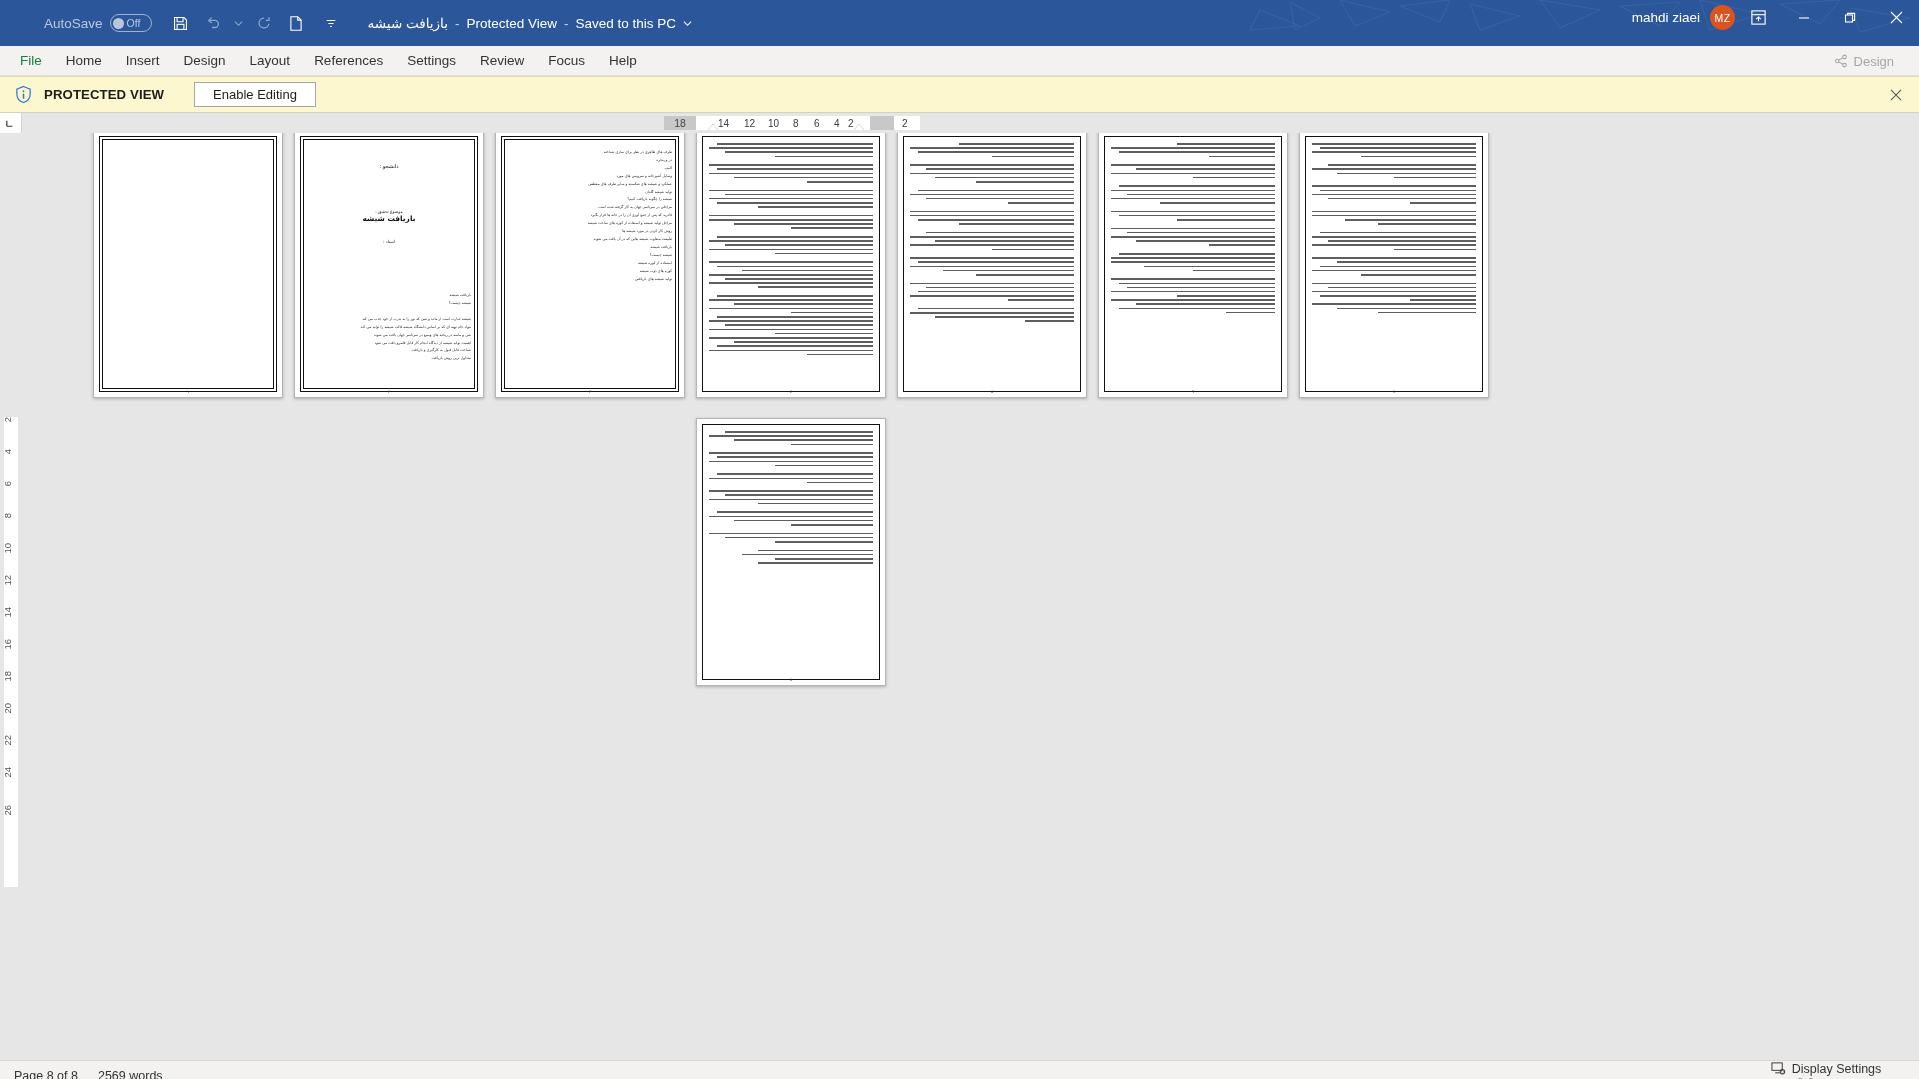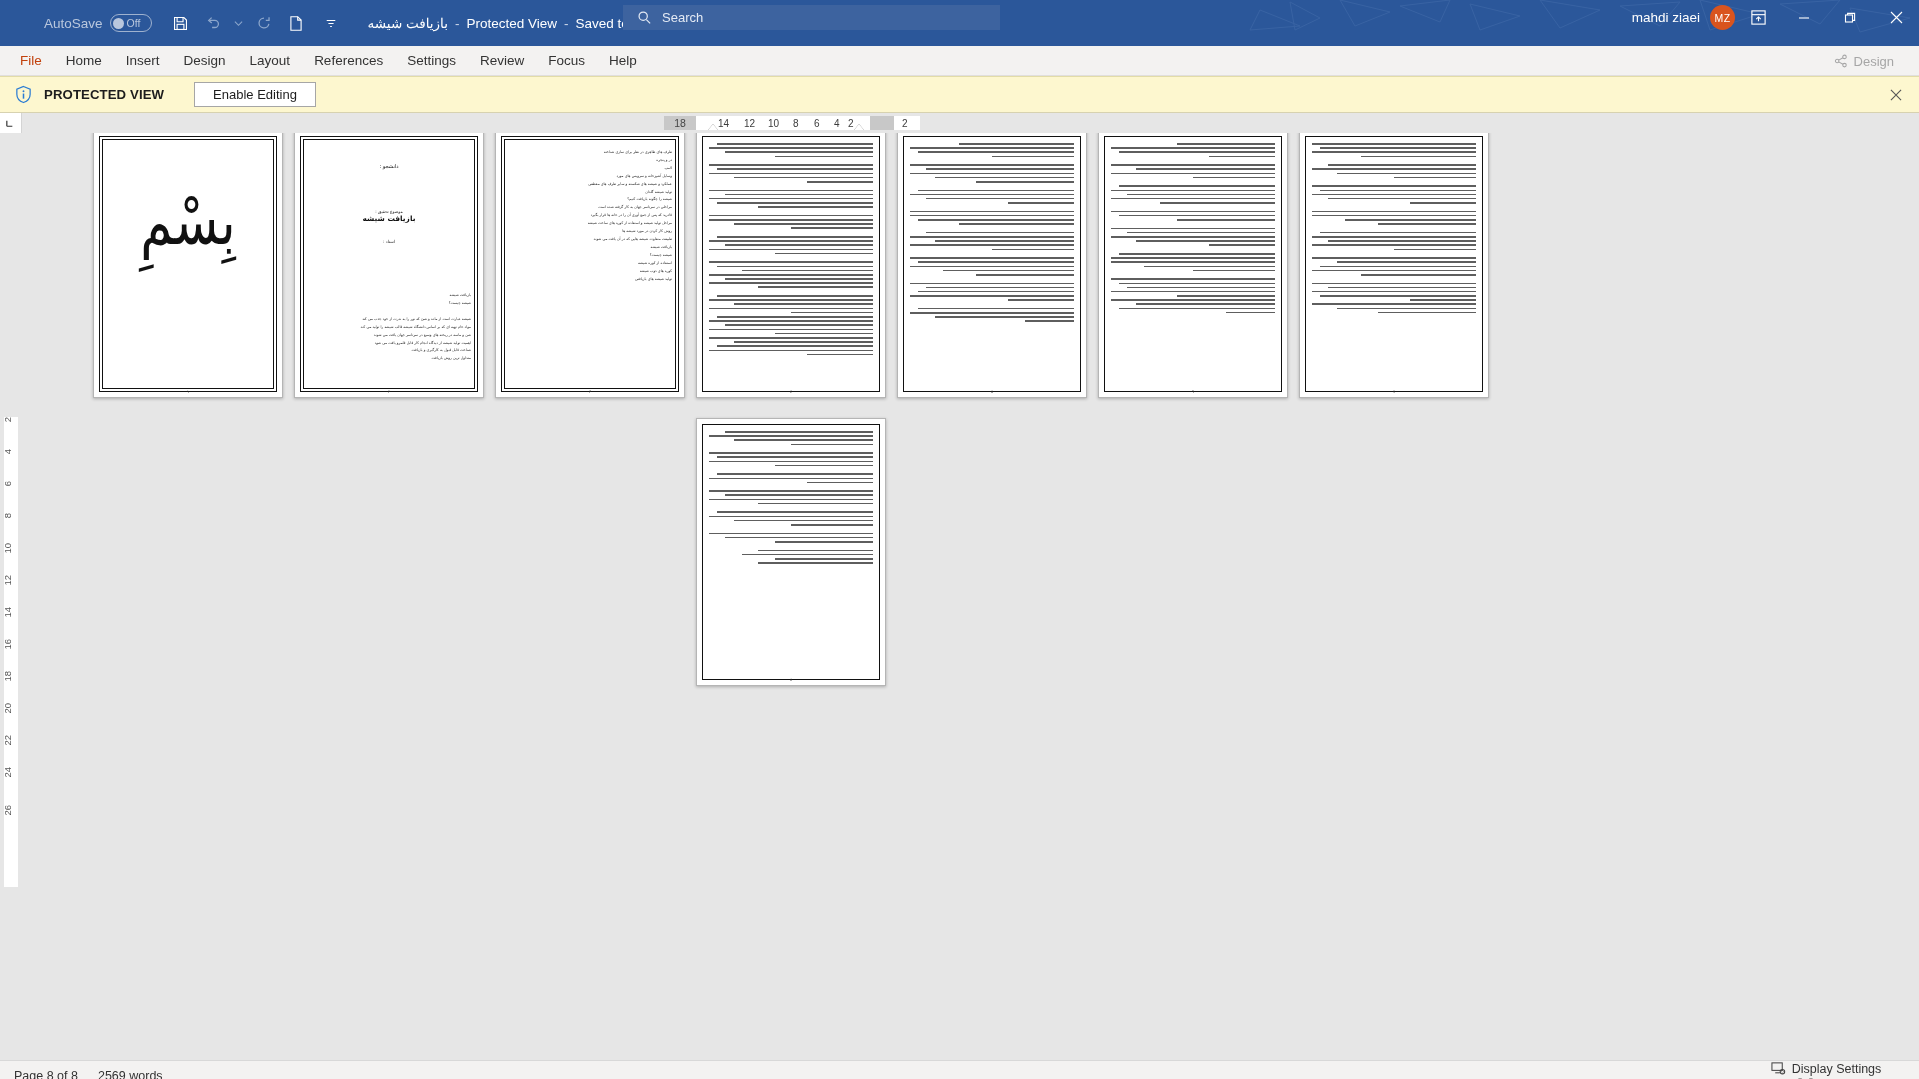--- a/index.html
+++ b/index.html
@@ -82,21 +82,21 @@
   
   .ribbon-tabs {
     height: 30px; background: #f3f2f1;
     display: flex; align-items: center;
     padding-left: 8px;
     font-size: 13.5px; color: #333;
     position: relative;
     border-bottom: 1px solid #e1dfdd;
   }
   .rtab { padding: 5px 12px; border-radius: 3px; cursor: default; white-space: nowrap; }
-  .rtab.file { color: #c2410c; }
+  .rtab.file { color: #15803d; }
   .share-btn {
     position: absolute; right: 14px; top: 3px;
     height: 24px; display: flex; align-items: center; gap: 6px;
     color: #a6a6a6; font-size: 13px; padding: 0 10px;
     border: 1px solid transparent;
   }
 
   
   .pv-banner {
     position: relative;
@@ -335,29 +335,20 @@
     <span>Protected View</span>
     <span class="dash">-</span>
     <span>Saved to this PC</span>
     <span style="display:flex;align-items:center">
       <svg width="9" height="9" viewBox="0 0 10 10">
           <path d="M1 3l4 4 4-4" fill="none" stroke="#ffffff" stroke-width="1.2"></path>
         </svg>
     </span>
   </div>
 
-  <div class="search-box">
-    <span class="sicon">
-      <svg width="15" height="15" viewBox="0 0 16 16" fill="none" stroke="#e4eaf4" stroke-width="1.3">
-        <circle cx="6.6" cy="6.6" r="4.4"></circle>
-          <path d="M10 10.2 14 14.3"></path>
-      </svg>
-    </span>
-    <span class="search-ph">Search</span>
-  </div>
 
   <div class="tb-right">
     <span class="user-name">mahdi ziaei</span>
     <span class="avatar">MZ</span>
     <span class="ribbon-display">
       <svg width="17" height="17" viewBox="0 0 18 18" fill="none" stroke="#ffffff" stroke-width="1.2">
         <rect x="2" y="2" width="14" height="14"></rect>
           <path d="M2 6h14"></path>
           <path d="M9 13V8.5M6.6 10.8 9 8.4l2.4 2.4"></path>
       </svg>
@@ -470,23 +461,20 @@
     <span class="vr-num" style="top:602px">22</span>
     <span class="vr-num" style="top:634px">24</span>
     <span class="vr-num" style="top:672px">26</span>
   </div>
 
   <div class="pages-area">
 
     <div class="page" style="left:93px;top:-3px;width:190px;height:268px">
       <div class="page-inner-border"></div>
       <div class="page-inner-border2"></div>
-      <div class="page-content">
-        <div class="bismillah">بِسْمِ</div>
-      </div>
       <div class="page-num">١</div>
     </div>
 
     <div class="page" style="left:294px;top:-3px;width:190px;height:268px">
       <div class="page-inner-border"></div>
       <div class="page-inner-border2"></div>
       <div class="page-content" style="padding-top:14px">
         <div class="cover-head">دانشجو :</div>
         <div style="height:40px"></div>
         <div class="cover-sm">موضوع تحقیق :</div>

